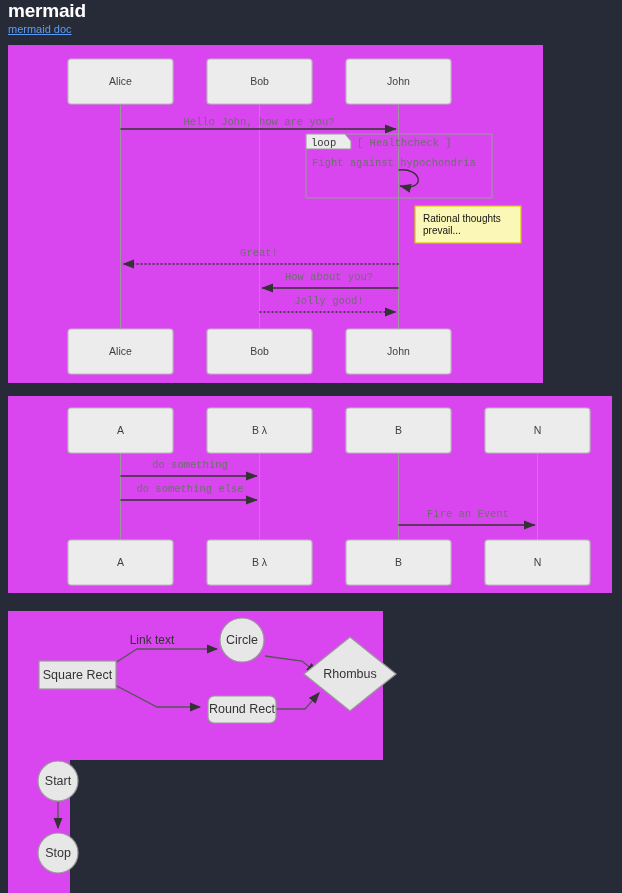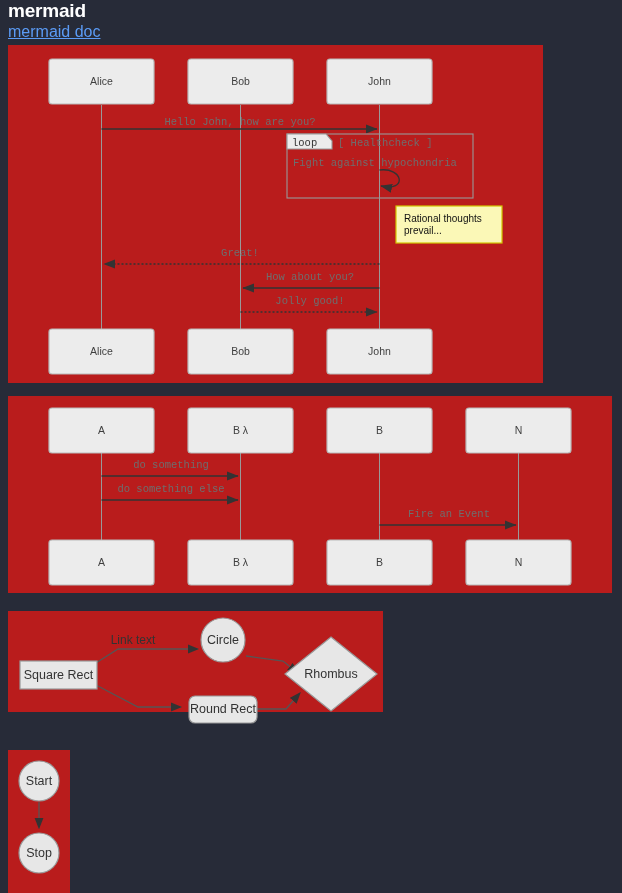--- a/index.html
+++ b/index.html
@@ -12,25 +12,25 @@
   }
   .page { position: relative; width: 622px; height: 893px; background: #272b38; }
 
   .page-title {
     position: absolute; left: 8px; top: 0px;
     font-size: 19px; font-weight: bold; color: #ffffff;
     letter-spacing: -0.2px;
   }
   .doc-link {
     position: absolute; left: 8px; top: 23px;
-    font-size: 16px; color: #5b9bf5;
+    font-size: 11px; color: #5b9bf5;
     text-decoration: underline; cursor: pointer; text-align: center;
   }
 
-  .panel { position: absolute; background: #b91c1c; }
+  .panel { position: absolute; background: #d946ef; padding-left: 19px; }
 
   svg { display: block; }
   .actor-box { fill: #ececec; stroke: #b9b9b9; stroke-width: 1.2; }
   .actor-label { font-family: "Liberation Sans", sans-serif; font-size: 10.5px; fill: #3f3f3f; text-anchor: middle; dominant-baseline: middle; }
   .lifeline { stroke: #999999; stroke-width: 1; }
   .msg-line { stroke: #333333; stroke-width: 1.3; fill: none; }
   .msg-line-dotted { stroke: #333333; stroke-width: 1.3; fill: none; stroke-dasharray: 2 2; }
   .msg-text { font-family: "Liberation Mono", monospace; font-size: 10.5px; fill: #6e6e6e; text-anchor: middle; }
   .loop-box { fill: none; stroke: #999999; stroke-width: 1.1; }
   .loop-tab { fill: #ececec; stroke: #999999; stroke-width: 1.1; }
@@ -178,21 +178,21 @@
         <rect class="actor-box" x="319" y="144" width="105" height="45" rx="3"></rect>
         <text class="actor-label" x="371.5" y="167.5">B</text>
       </g>
       <g>
         <rect class="actor-box" x="458" y="144" width="105" height="45" rx="3"></rect>
         <text class="actor-label" x="510.5" y="167.5">N</text>
       </g>
     </svg>
   </div>
 
-  <div class="panel" style="left:8px; top:611px; width:375px; height:101px;">
+  <div class="panel" style="left:8px; top:611px; width:375px; height:149px;">
     <svg width="375" height="123" viewBox="0 0 375 123">
       <defs>
         <marker id="fah" markerWidth="9" markerHeight="7" refX="8" refY="3.5" orient="auto">
           <polygon points="0,0 9,3.5 0,7" fill="#333333"></polygon>
         </marker>
       </defs>
 
       <path class="fc-edge" d="M88,52 L110,38 L190,38" marker-end="url(#fah)"></path>
       <path class="fc-edge" d="M88,74 L130,96 L173,96" marker-end="url(#fah)"></path>
       <path class="fc-edge" d="M238,45 L275,50 L290,62" marker-end="url(#fah)"></path>

